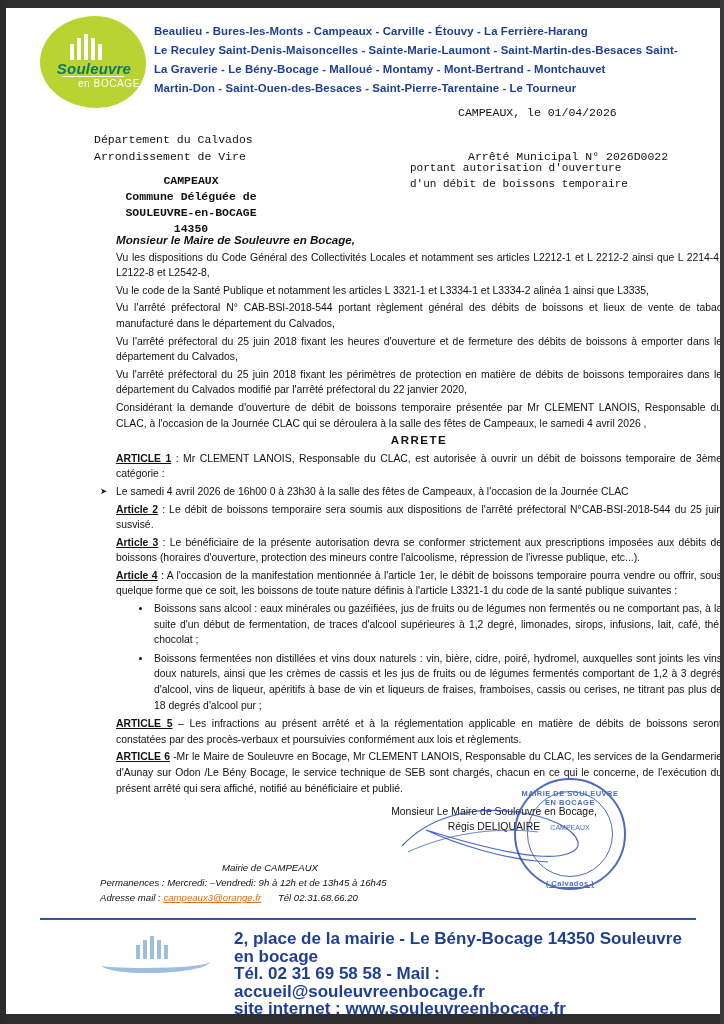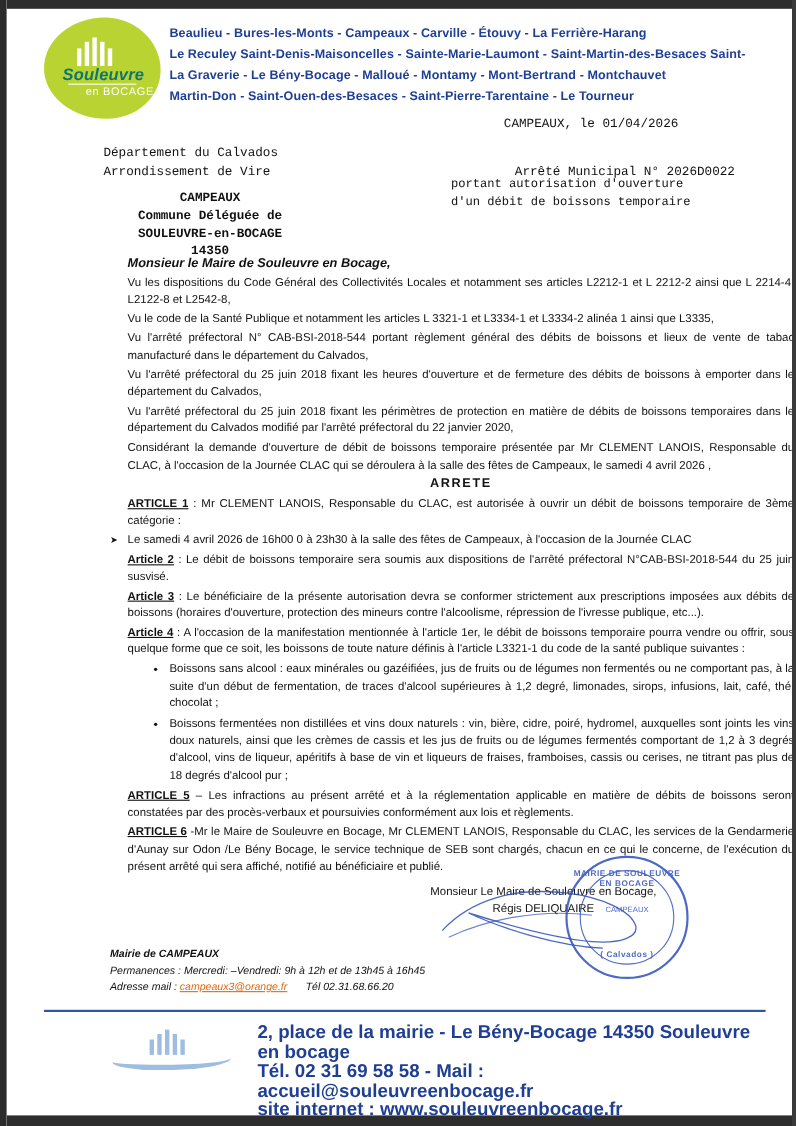--- a/index.html
+++ b/index.html
@@ -223,21 +223,21 @@
     position: absolute;
     width: 100%;
     text-align: center;
     font-family: "Liberation Sans", sans-serif;
     font-size: 7.5px;
     color: #2f50b8;
     font-weight: bold;
     letter-spacing: .5px;
   }
   .stamp-txt-top { top: 9px; }
-  .stamp-txt-bottom { bottom: 16px; }
+  .stamp-txt-bottom { bottom: 0; text-decoration: underline; }
   .stamp-mid {
     position: absolute;
     top: 44px;
     width: 100%;
     text-align: center;
     font-family: "Liberation Sans", sans-serif;
     font-size: 7px;
     color: #2f50b8;
   }
   .sig-scribble {
@@ -254,21 +254,21 @@
     position: absolute;
     left: 94px;
     top: 860px;
     width: 340px;
     font-family: "Liberation Sans", sans-serif;
     font-size: 9.6px;
     line-height: 15px;
     font-style: italic;
     color: #111;
   }
-  .footer-note .ttl { font-weight: bold; }
+  .footer-note .ttl { font-weight: normal; text-align: center; }
   .mail-link { color: #e06a10; text-decoration: underline; margin-top: 33px; }
   .footer-rule {
     position: absolute;
     left: 34px;
     top: 918px;
     width: 656px;
     height: 2px;
     background: #2f55a8;
   }
   .footer-logo {

